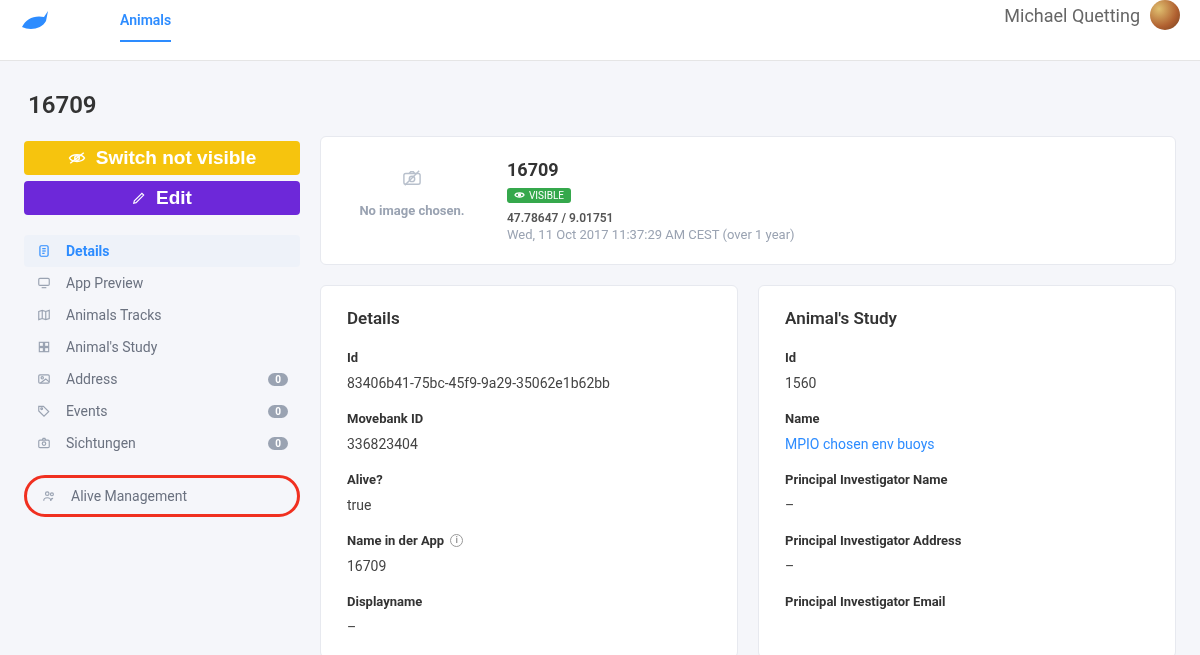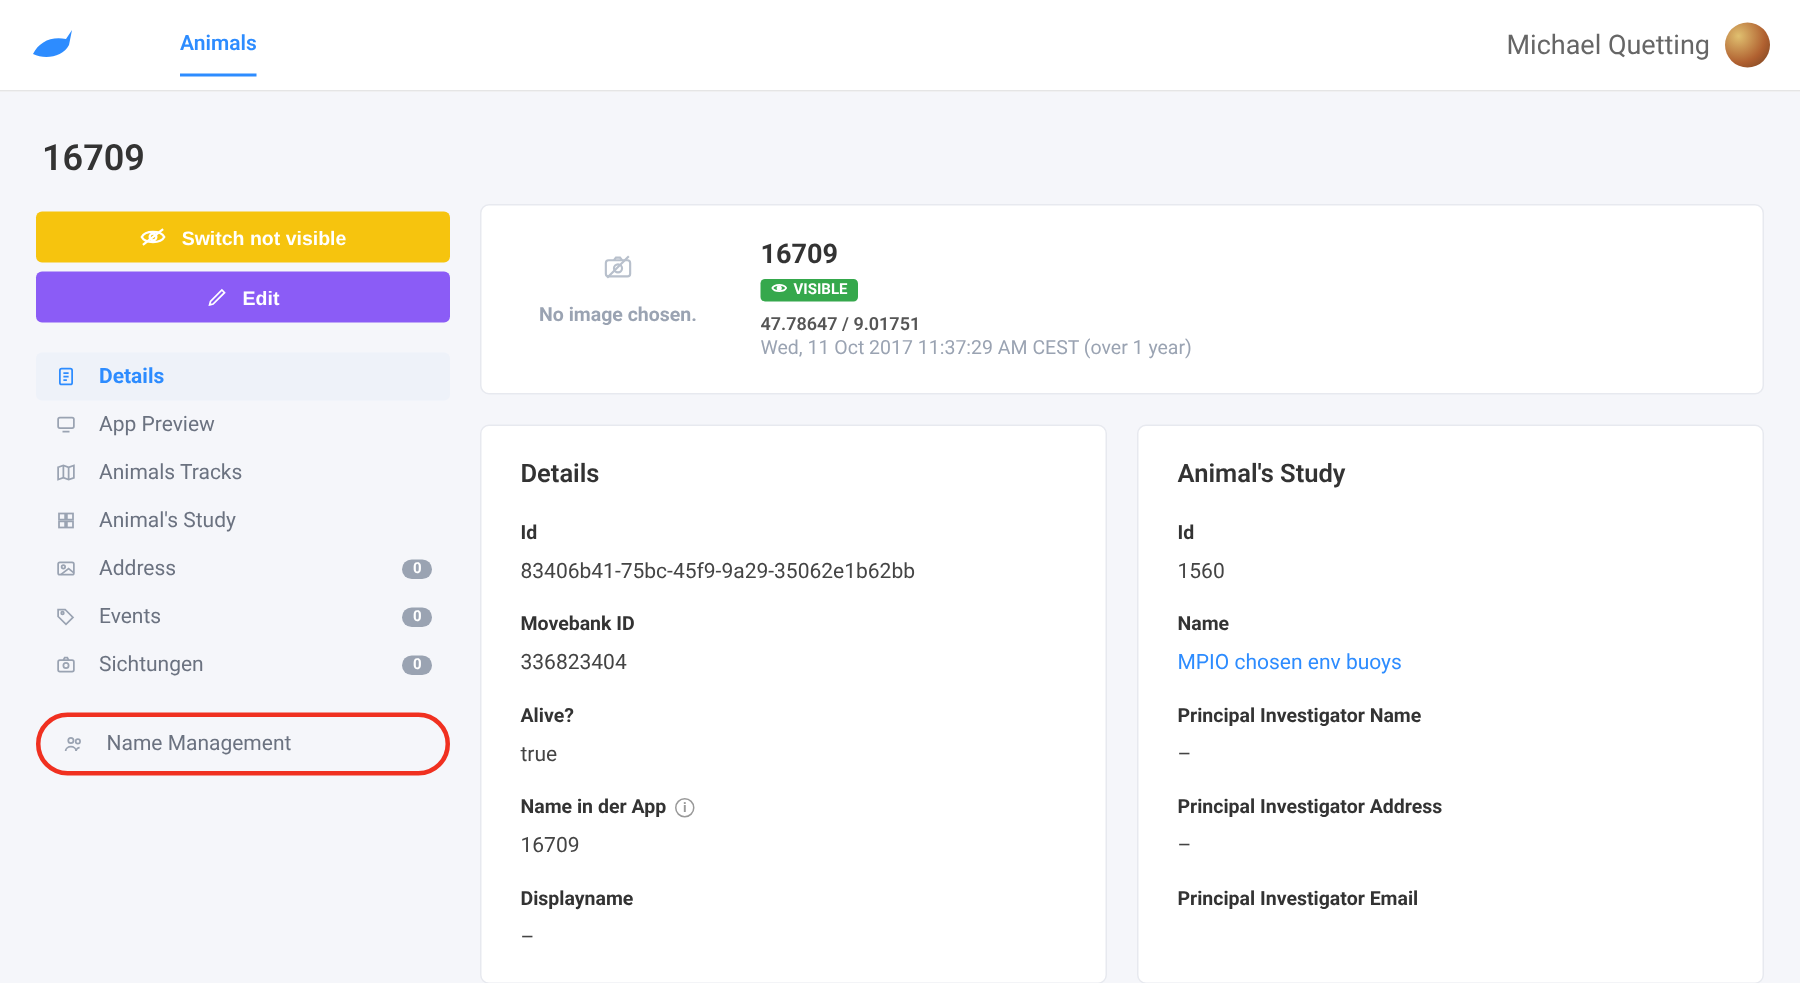--- a/index.html
+++ b/index.html
@@ -7,21 +7,21 @@
     font-family: -apple-system, BlinkMacSystemFont, "Segoe UI", Roboto, sans-serif;
     background: #f5f6fa;
     color: #333;
     font-size: 14px;
   }
   .topbar {
     background: #fff;
     height: 61px;
     border-bottom: 1px solid #e5e5e5;
     display: flex;
-    align-items: center;
+    align-items: flex-start;
     padding: 0 20px;
     justify-content: space-between;
   }
   .topbar-left { display: flex; align-items: center; gap: 70px; }
   .logo {
     width: 30px; height: 26px;
     color: #2d8cff;
     display:flex; align-items:center; justify-content:center;
   }
   .nav-link {
@@ -37,25 +37,25 @@
   .avatar {
     width: 30px; height: 30px; border-radius: 50%;
     background: radial-gradient(circle at 30% 30%, #e0c070, #b06030 60%, #704020);
   }
   .content { padding: 20px 24px; display:flex; gap:20px; }
   .left-col { width: 276px; flex-shrink:0; }
   .page-title { font-size: 24px; font-weight: 600; color: #333; margin: 10px 0 22px 4px; }
   .btn {
     width: 100%; height: 34px; border: none; border-radius: 4px;
     display:flex; align-items:center; justify-content:center; gap:10px;
-    font-weight:700; font-size:13px; cursor:pointer; margin-bottom:6px;
+    font-weight:700; font-size:19px; cursor:pointer; margin-bottom:6px;
     color:#fff;
   }
   .btn-yellow { background: #f6c40e; color:#fff; }
-  .btn-blue   { background: #8b5cf6; }
+  .btn-blue   { background: #6d28d9; }
   .sidebar { margin-top: 20px; }
   .sb-item {
     display:flex; align-items:center; gap:14px;
     padding: 8px 12px; border-radius:4px;
     color:#6b7280; font-size:14px; cursor:pointer;
     justify-content: flex-start;
   }
   .sb-item .sb-icon { width:16px; display:flex; justify-content:center; color:#9aa3b2;}
   .sb-item.active { background:#eef2f9; color:#2d8cff; font-weight:700; }
   .sb-item.active .sb-icon { color:#2d8cff; }
@@ -76,22 +76,22 @@
     background:#fff; border:1px solid #e7e9ef; border-radius:6px;
     padding: 22px 26px;
   }
   .header-card { display:flex; gap: 30px; align-items:flex-start; }
   .img-placeholder {
     width: 130px; display:flex; flex-direction:column; align-items:center; gap:16px;
     color:#9aa3b2; font-size:13px; padding-top: 10px; font-weight: bold;
   }
   .header-info h2 { font-size: 18px; font-weight:700; margin-bottom:6px;}
   .vis-badge {
-    display:inline-flex; gap:4px;
-    background:#35a84c; color:#fff; font-size:10px; font-weight:700;
+    display:inline-flex; align-items:center; gap:4px;
+    background:#35a84c; color:#fff; font-size:10px; font-weight:400;
     padding:2px 7px; border-radius:3px; margin-bottom:8px;
   }
   .coords { color:#555; font-size:12px; font-weight:600; margin-bottom:2px;}
   .timestamp { color:#9aa3b2; font-size:13px; }
   .two-col { display:flex; gap:20px; }
   .two-col .card { flex:1; }
   .card h3 { font-size:17px; font-weight:600; margin-bottom: 22px; }
   .field-label { font-size:13px; font-weight:700; color:#333; margin-bottom:10px; display:flex; align-items:center; gap:6px;}
   .field-value { font-size:14px; color:#444; margin-bottom: 20px; }
   .field-value.link { color:#2d8cff; cursor:pointer; }
@@ -224,21 +224,21 @@
       <div class="highlight-ring">
         <div class="sb-item">
           <span class="sb-icon">
             <svg width="14" height="14" viewBox="0 0 24 24" fill="none" stroke="currentColor" stroke-width="2">
                 <circle cx="9" cy="8" r="3"></circle>
                 <path d="M3 20c0-3 3-5 6-5s6 2 6 5"></path>
                 <circle cx="17" cy="9" r="2.5"></circle>
                 <path d="M15 20c0-2 2-4 4-4"></path>
               </svg>
           </span>
-          <span>Name Management</span>
+          <span>Alive Management</span>
         </div>
       </div>
     </div>
   </div>
 
   <div class="right-col">
     <div class="card header-card">
       <div class="img-placeholder">
         <span>
           <svg width="22" height="18" viewBox="0 0 24 20" fill="none" stroke="#b8c0cc" stroke-width="1.6">

